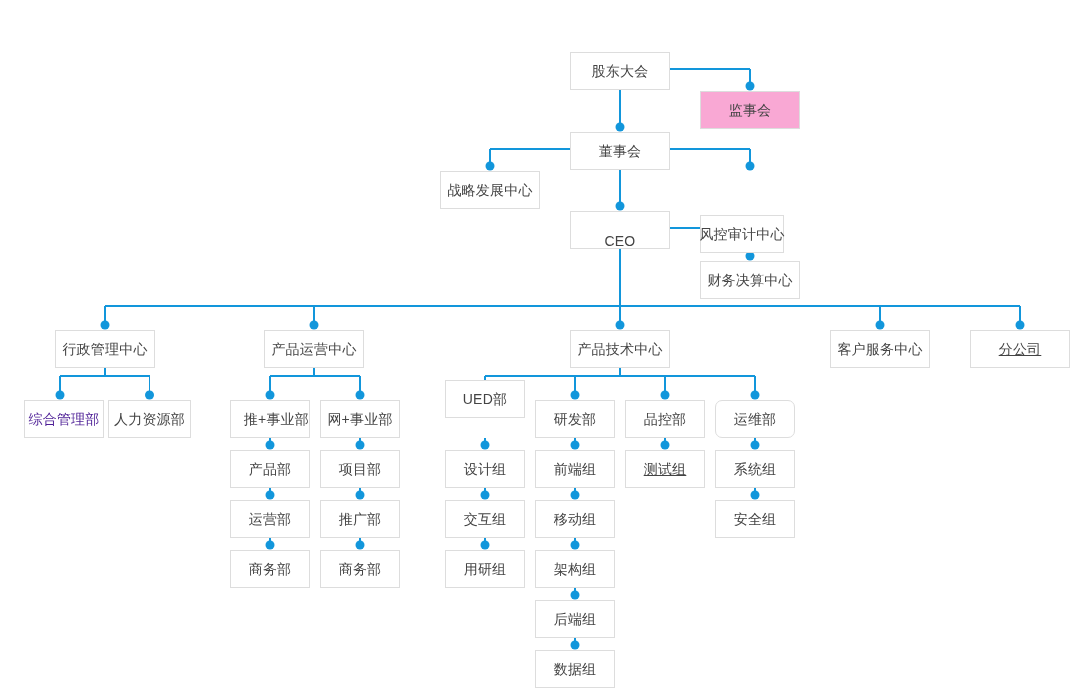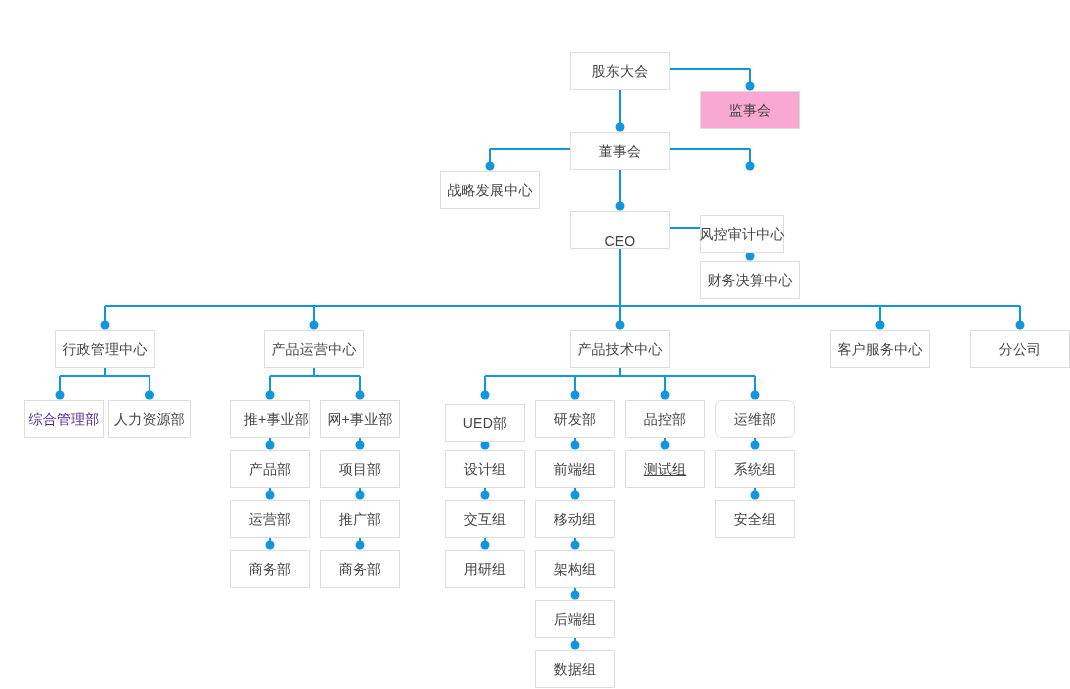--- a/index.html
+++ b/index.html
@@ -163,21 +163,21 @@
       </div>
       <div class="node-box" style="left: 264px; top: 330px; width: 100px; height: 38px; border-color: rgb(221, 221, 221); background: rgb(255, 255, 255); color: rgb(68, 68, 68);">
         <span class="node-label">产品运营中心</span>
       </div>
       <div class="node-box" style="left: 570px; top: 330px; width: 100px; height: 38px; border-color: rgb(221, 221, 221); background: rgb(255, 255, 255); color: rgb(68, 68, 68);">
         <span class="node-label">产品技术中心</span>
       </div>
       <div class="node-box" style="left: 830px; top: 330px; width: 100px; height: 38px; border-color: rgb(221, 221, 221); background: rgb(255, 255, 255); color: rgb(68, 68, 68);">
         <span class="node-label">客户服务中心</span>
       </div>
-      <div class="node-box" style="left: 970px; top: 330px; width: 100px; height: 38px; border-color: rgb(221, 221, 221); background: rgb(255, 255, 255); color: rgb(68, 68, 68);">
+      <div class="node-box" style="left: 970px; top: 330px; width: 100px; height: 38px; border-color: rgb(221, 221, 221); background: rgb(255, 255, 255); color: rgb(68, 68, 68); text-decoration: underline;">
         <span class="node-label">分公司</span>
       </div>
       <div class="node-box" style="left: 24px; top: 400px; width: 80px; height: 38px; border-color: rgb(221, 221, 221); background: rgb(255, 255, 255); color: #4c1d95;">
         <span class="node-label">综合管理部</span>
       </div>
       <div class="node-box" style="left: 108px; top: 400px; width: 83px; height: 38px; border-color: rgb(221, 221, 221); background: rgb(255, 255, 255); color: rgb(68, 68, 68);">
         <span class="node-label">人力资源部</span>
       </div>
       <div class="node-box" style="left: 230px; top: 400px; width: 80px; height: 38px; border-color: rgb(221, 221, 221); background: rgb(255, 255, 255); color: rgb(68, 68, 68); justify-content: flex-end;">
         <span class="node-label">推+事业部</span>
@@ -196,21 +196,21 @@
       </div>
       <div class="node-box" style="left: 320px; top: 450px; width: 80px; height: 38px; border-color: rgb(221, 221, 221); background: rgb(255, 255, 255); color: rgb(68, 68, 68);">
         <span class="node-label">项目部</span>
       </div>
       <div class="node-box" style="left: 320px; top: 500px; width: 80px; height: 38px; border-color: rgb(221, 221, 221); background: rgb(255, 255, 255); color: rgb(68, 68, 68);">
         <span class="node-label">推广部</span>
       </div>
       <div class="node-box" style="left: 320px; top: 550px; width: 80px; height: 38px; border-color: rgb(221, 221, 221); background: rgb(255, 255, 255); color: rgb(68, 68, 68);">
         <span class="node-label">商务部</span>
       </div>
-      <div class="node-box" style="left: 445px; top: 404px; width: 80px; height: 38px; border-color: rgb(221, 221, 221); background: rgb(255, 255, 255); color: rgb(68, 68, 68);">
+      <div class="node-box" style="left: 445px; top: 380px; width: 80px; height: 38px; border-color: rgb(221, 221, 221); background: rgb(255, 255, 255); color: rgb(68, 68, 68);">
         <span class="node-label">UED部</span>
       </div>
       <div class="node-box" style="left: 445px; top: 450px; width: 80px; height: 38px; border-color: rgb(221, 221, 221); background: rgb(255, 255, 255); color: rgb(68, 68, 68);">
         <span class="node-label">设计组</span>
       </div>
       <div class="node-box" style="left: 445px; top: 500px; width: 80px; height: 38px; border-color: rgb(221, 221, 221); background: rgb(255, 255, 255); color: rgb(68, 68, 68);">
         <span class="node-label">交互组</span>
       </div>
       <div class="node-box" style="left: 445px; top: 550px; width: 80px; height: 38px; border-color: rgb(221, 221, 221); background: rgb(255, 255, 255); color: rgb(68, 68, 68);">
         <span class="node-label">用研组</span>

